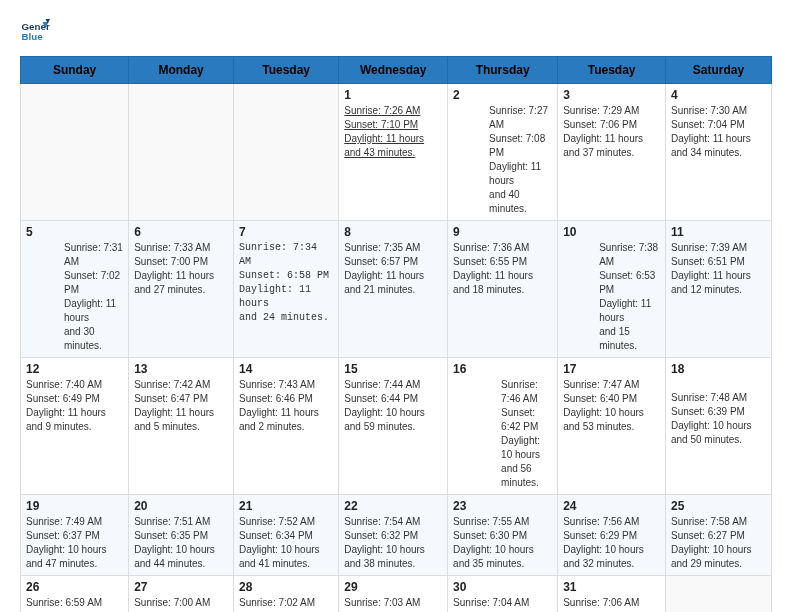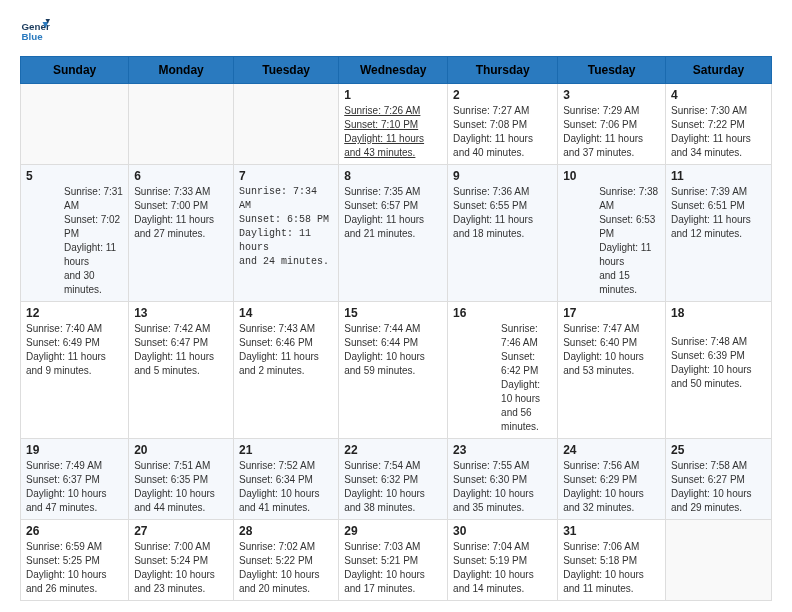--- a/index.html
+++ b/index.html
@@ -125,36 +125,36 @@
           <td class="empty-cell"></td>
           <td>
             <span class="day-num">1</span>
             <div class="cell-info" style="white-space: pre-line; text-decoration: underline;">Sunrise: 7:26 AM
 Sunset: 7:10 PM
 Daylight: 11 hours
 and 43 minutes.</div>
           </td>
           <td>
             <span class="day-num">2</span>
-            <div class="cell-info" style="white-space: pre-line;">Sunrise: 7:27 AM
+            <div class="cell-info" style="white-space: pre-line; margin-left: 36px;">Sunrise: 7:27 AM
 Sunset: 7:08 PM
 Daylight: 11 hours
 and 40 minutes.</div>
           </td>
           <td>
             <span class="day-num">3</span>
             <div class="cell-info" style="white-space: pre-line;">Sunrise: 7:29 AM
 Sunset: 7:06 PM
 Daylight: 11 hours
 and 37 minutes.</div>
           </td>
           <td>
             <span class="day-num">4</span>
             <div class="cell-info" style="white-space: pre-line;">Sunrise: 7:30 AM
-Sunset: 7:22 PM
+Sunset: 7:04 PM
 Daylight: 11 hours
 and 34 minutes.</div>
           </td>
         </tr>
         <tr>
           <td>
             <span class="day-num">5</span>
             <div class="cell-info" style="white-space: pre-line; margin-left: 38px;">Sunrise: 7:31 AM
 Sunset: 7:02 PM
 Daylight: 11 hours

